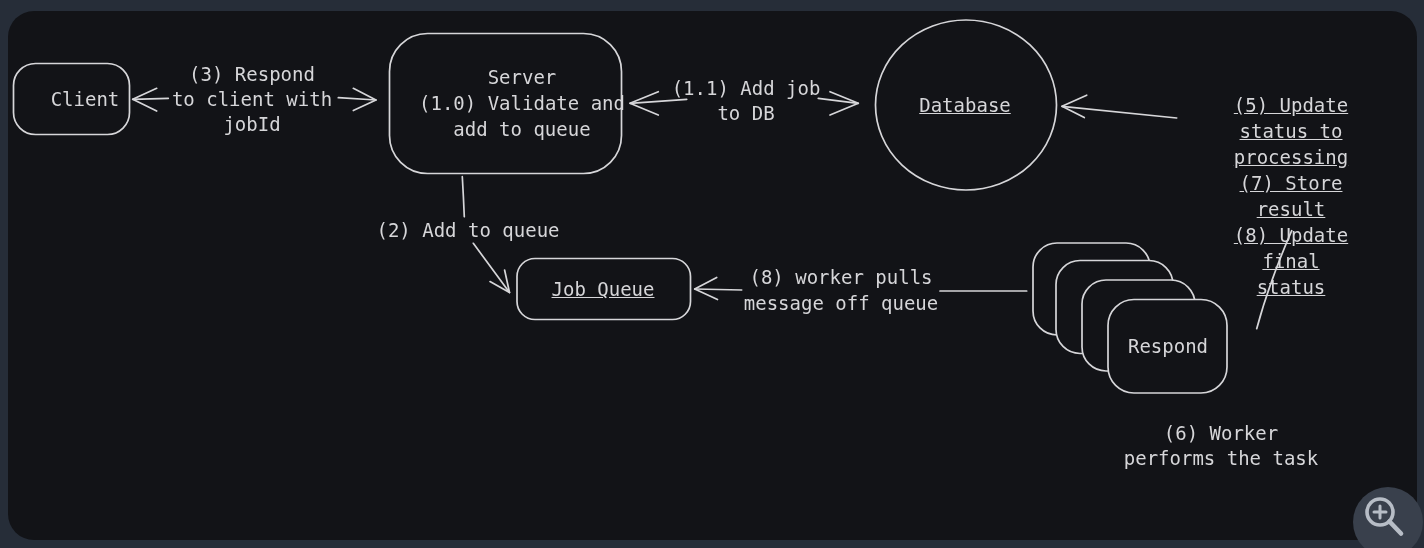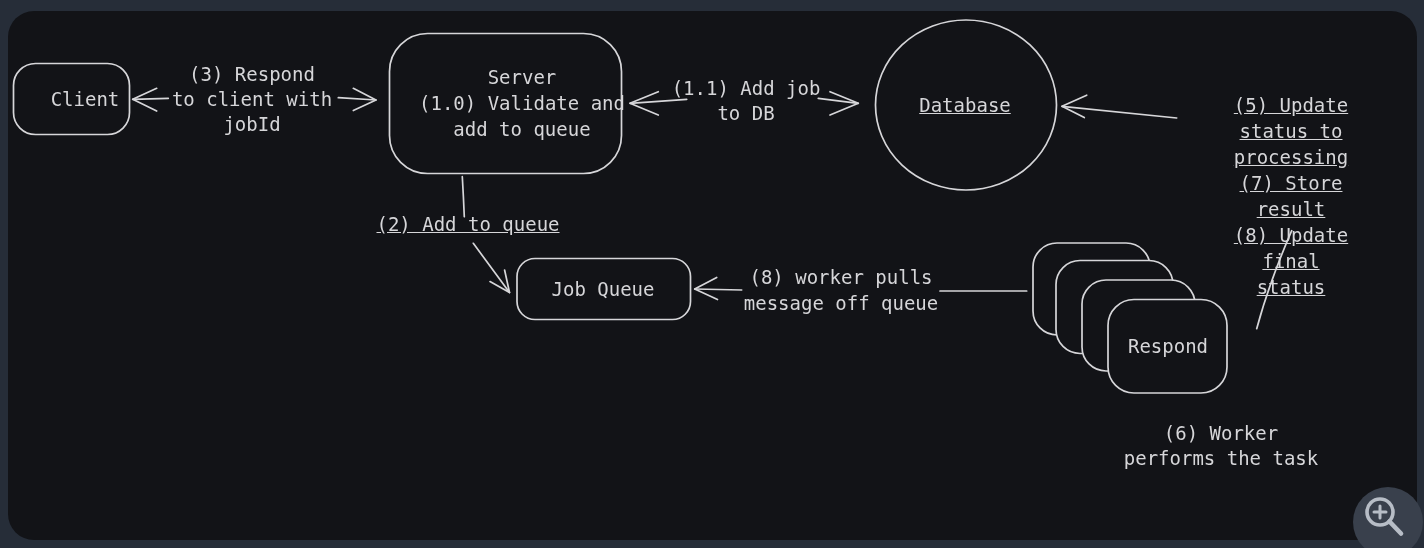--- a/index.html
+++ b/index.html
@@ -102,29 +102,29 @@
       <path d="M1086.7,95.2 L1062,106.3 L1084.3,117.6"></path>
       <path d="M1291.7,230.7 Q1269,283 1256.7,328.7"></path>
     </g>
   </svg>
 
   <div class="lbl" style="left:73px; top:87px;margin-left:12px;">Client</div>
   <div class="lbl lh26" style="left:506px; top:64px;margin-left:16px;">Server
 (1.0) Validate and
 add to queue</div>
   <div class="lbl" style="left:965px; top:93px;text-decoration:underline;">Database</div>
-  <div class="lbl" style="left:603px; top:277px;">Job Queue</div>
+  <div class="lbl" style="left:603px; top:277px;text-decoration:underline;">Job Queue</div>
   <div class="lbl" style="left:1168px; top:334px;">Respond</div>
 
   <div class="lbl" style="left:252px; top:62px;">(3) Respond
 to client with
 jobId</div>
   <div class="lbl" style="left:746px; top:76px;">(1.1) Add job
 to DB</div>
-  <div class="lbl" style="left:468px; top:212px;text-decoration:underline;">(2) Add to queue</div>
+  <div class="lbl" style="left:468px; top:218px;">(2) Add to queue</div>
   <div class="lbl lh26" style="left:841px; top:264px;">(8) worker pulls
 message off queue</div>
   <div class="lbl lh26" style="left:1291px; top:92px;text-decoration:underline;">(5) Update status to
 processing
 (7) Store result
 (8) Update final
 status</div>
   <div class="lbl" style="left:1201px; top:421px;margin-left:20px;">(6) Worker performs the task</div>
 
   <button class="zoom-btn">

